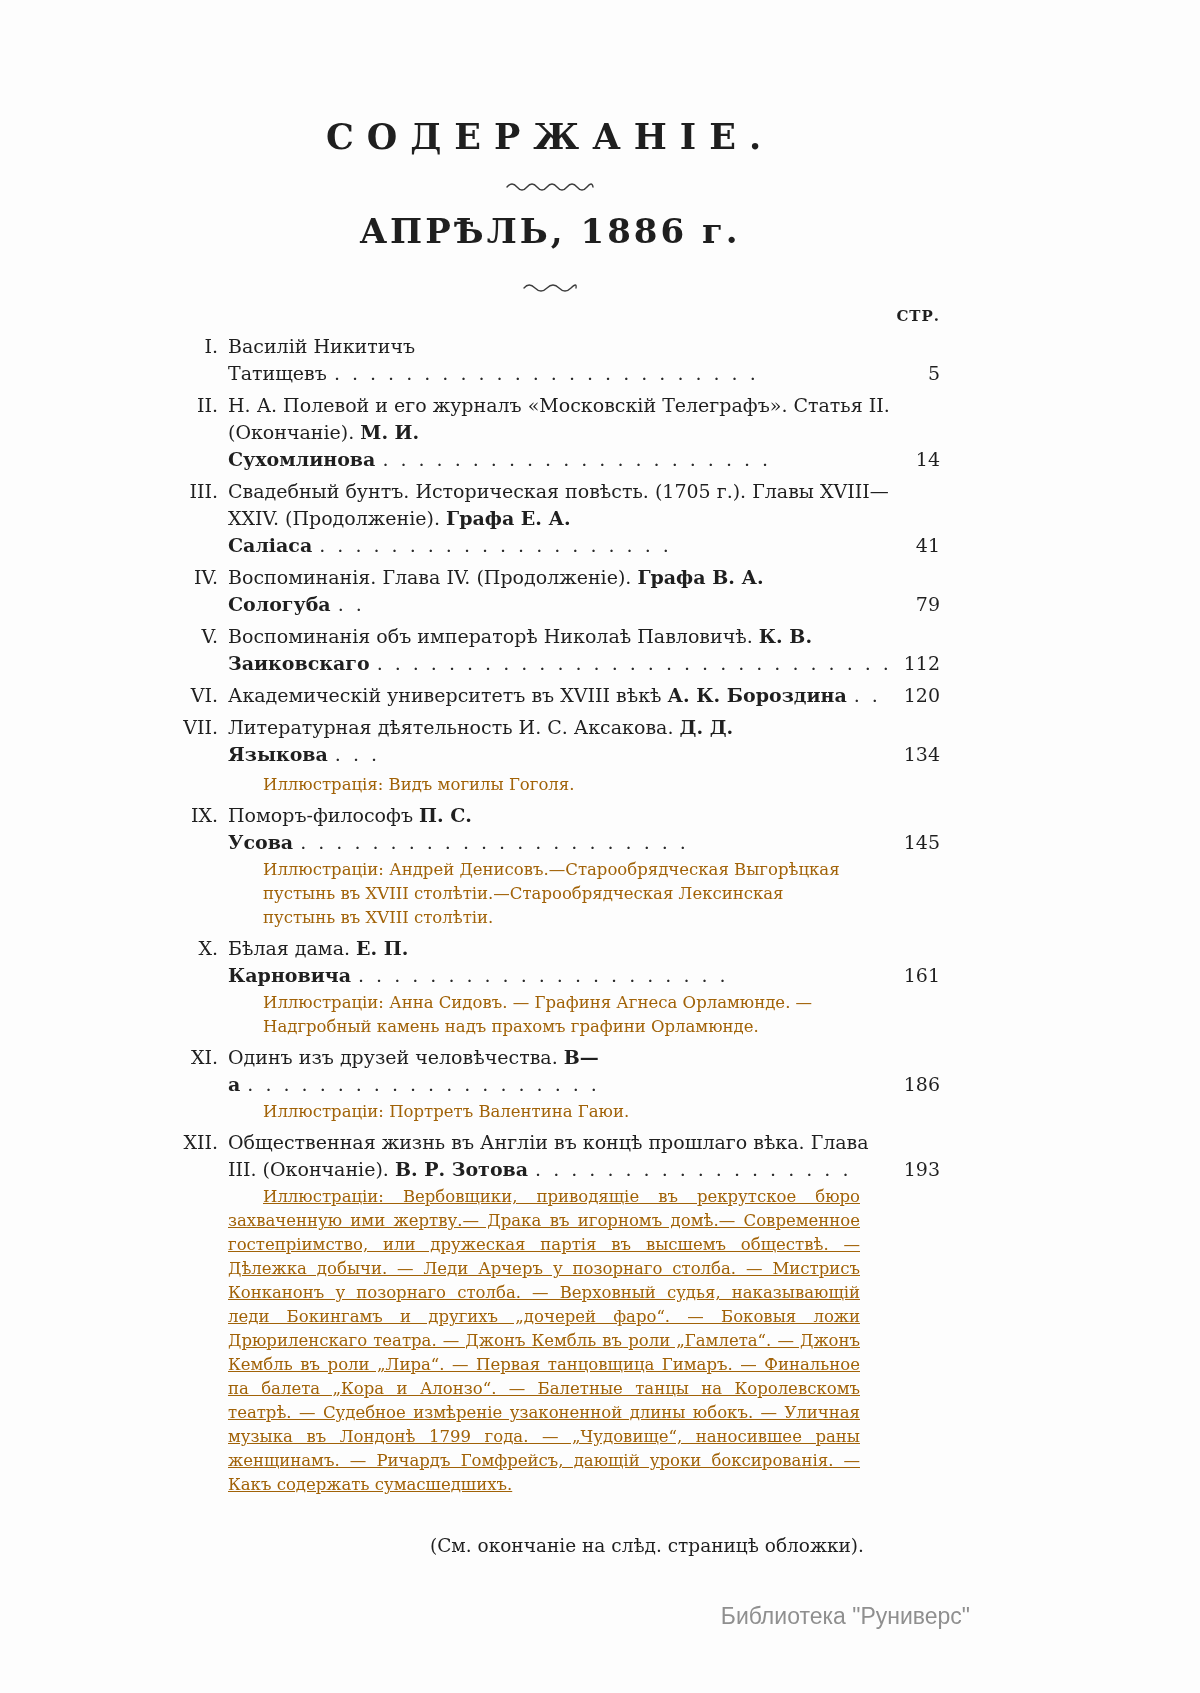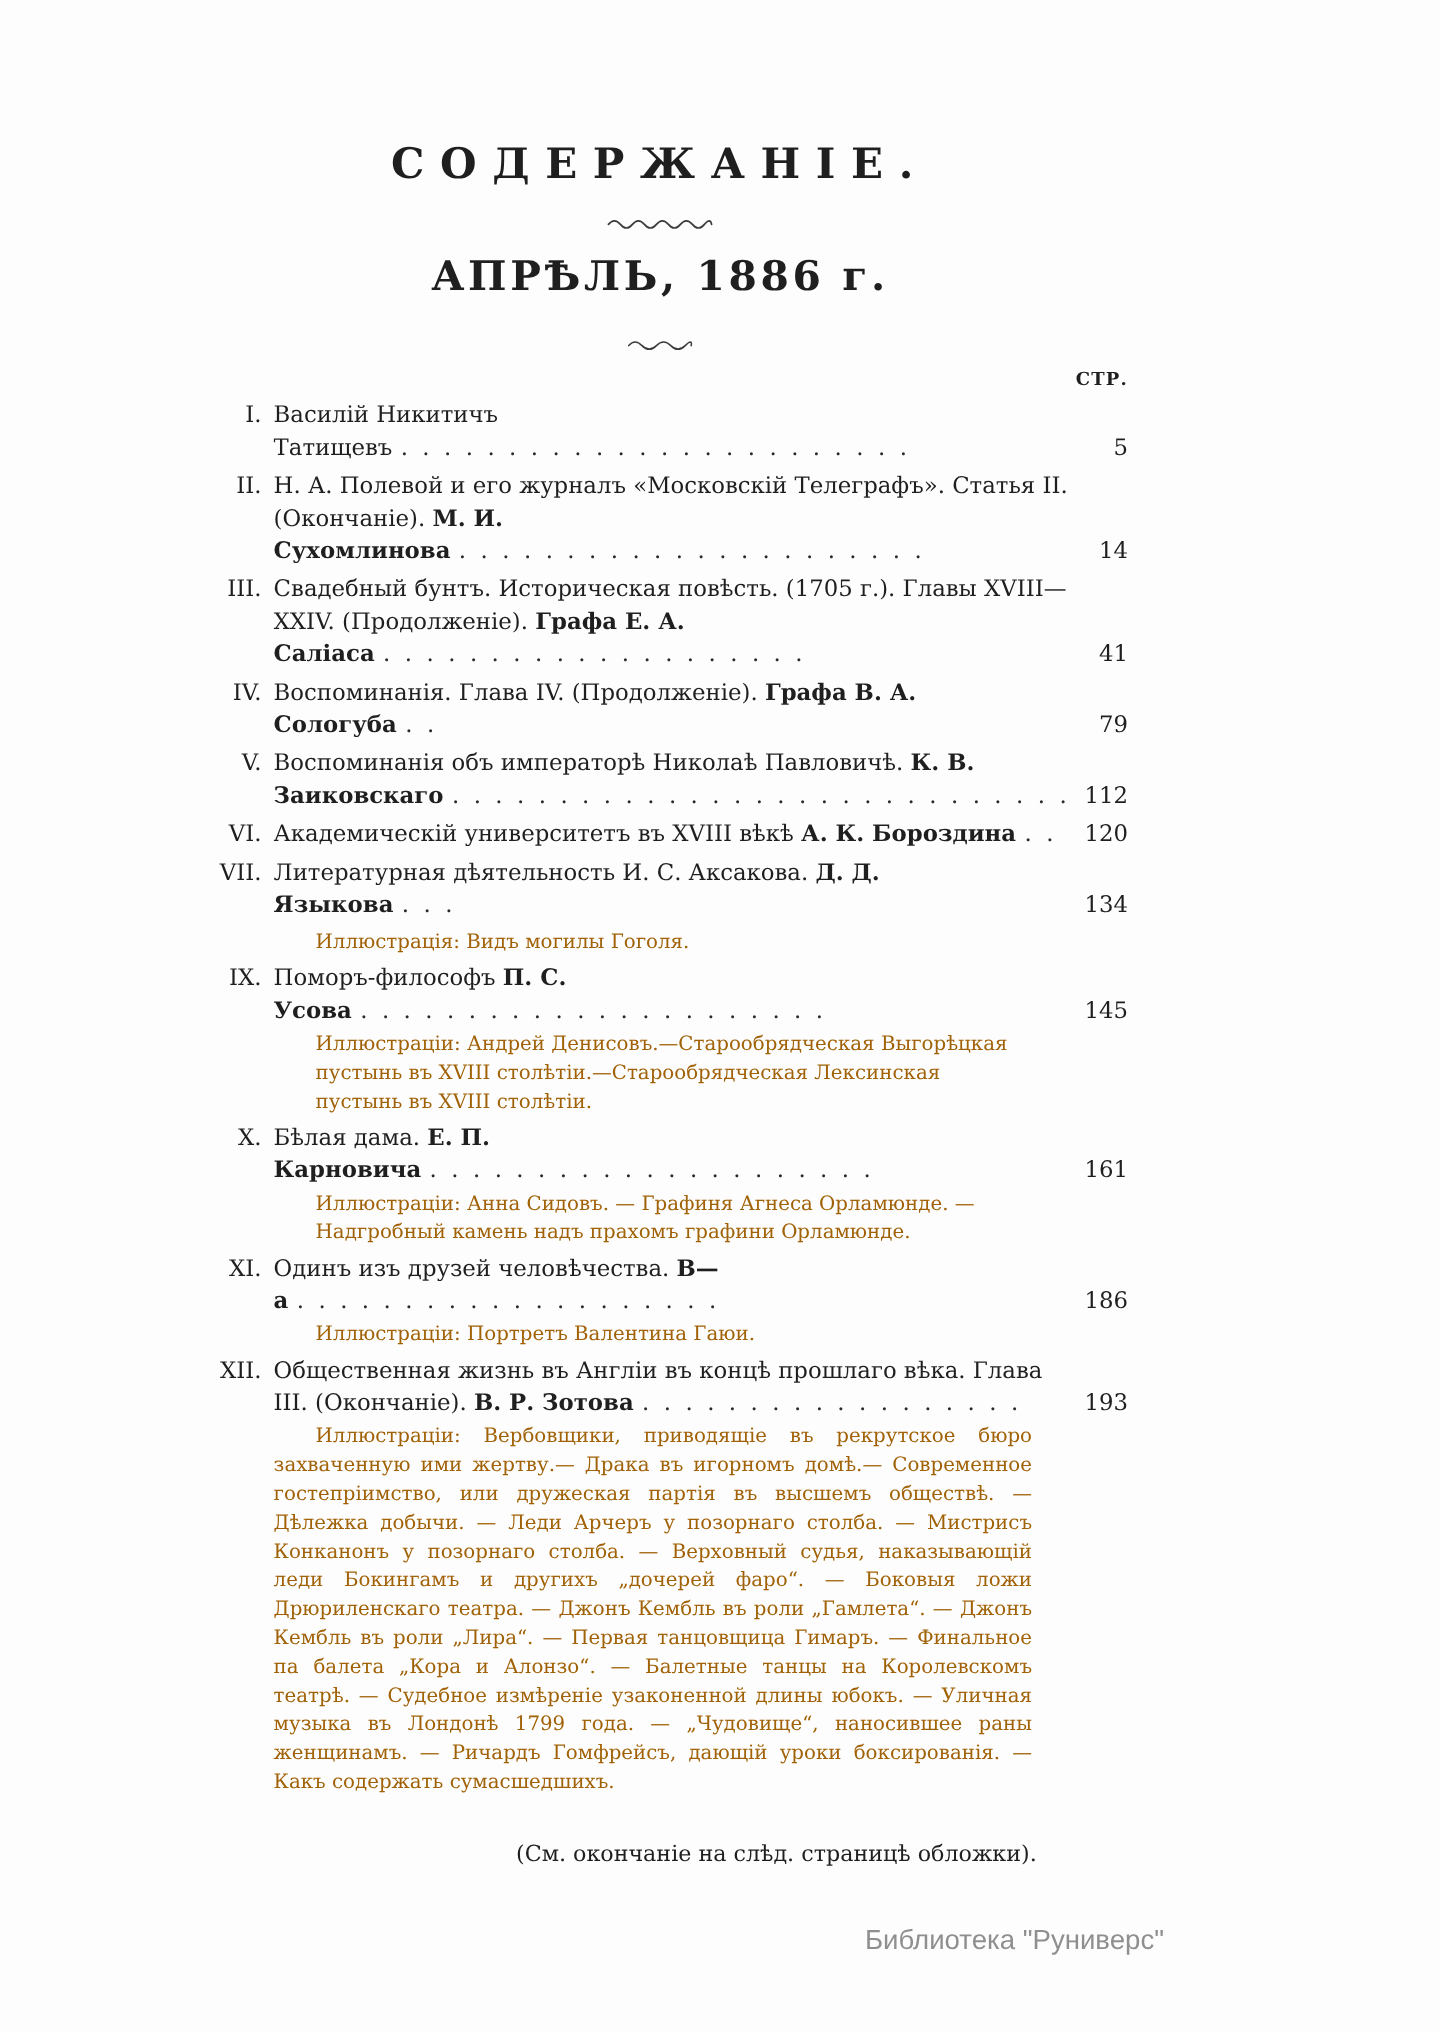--- a/index.html
+++ b/index.html
@@ -74,20 +74,21 @@
   .illustration {
     font-size: 16.5px;
     line-height: 24px;
     margin: 2px 80px 4px 103px;
     color: #a16207;
   }
   .illustration.wide {
     margin-left: 68px;
     text-indent: 35px;
     text-align: justify;
+    text-decoration: underline;
   }
   .footnote {
     margin-top: 38px;
     margin-left: 270px;
     width: max-content;
     font-size: 18.5px;
   }
   .watermark {
     position: absolute;
     top: 1603px;

